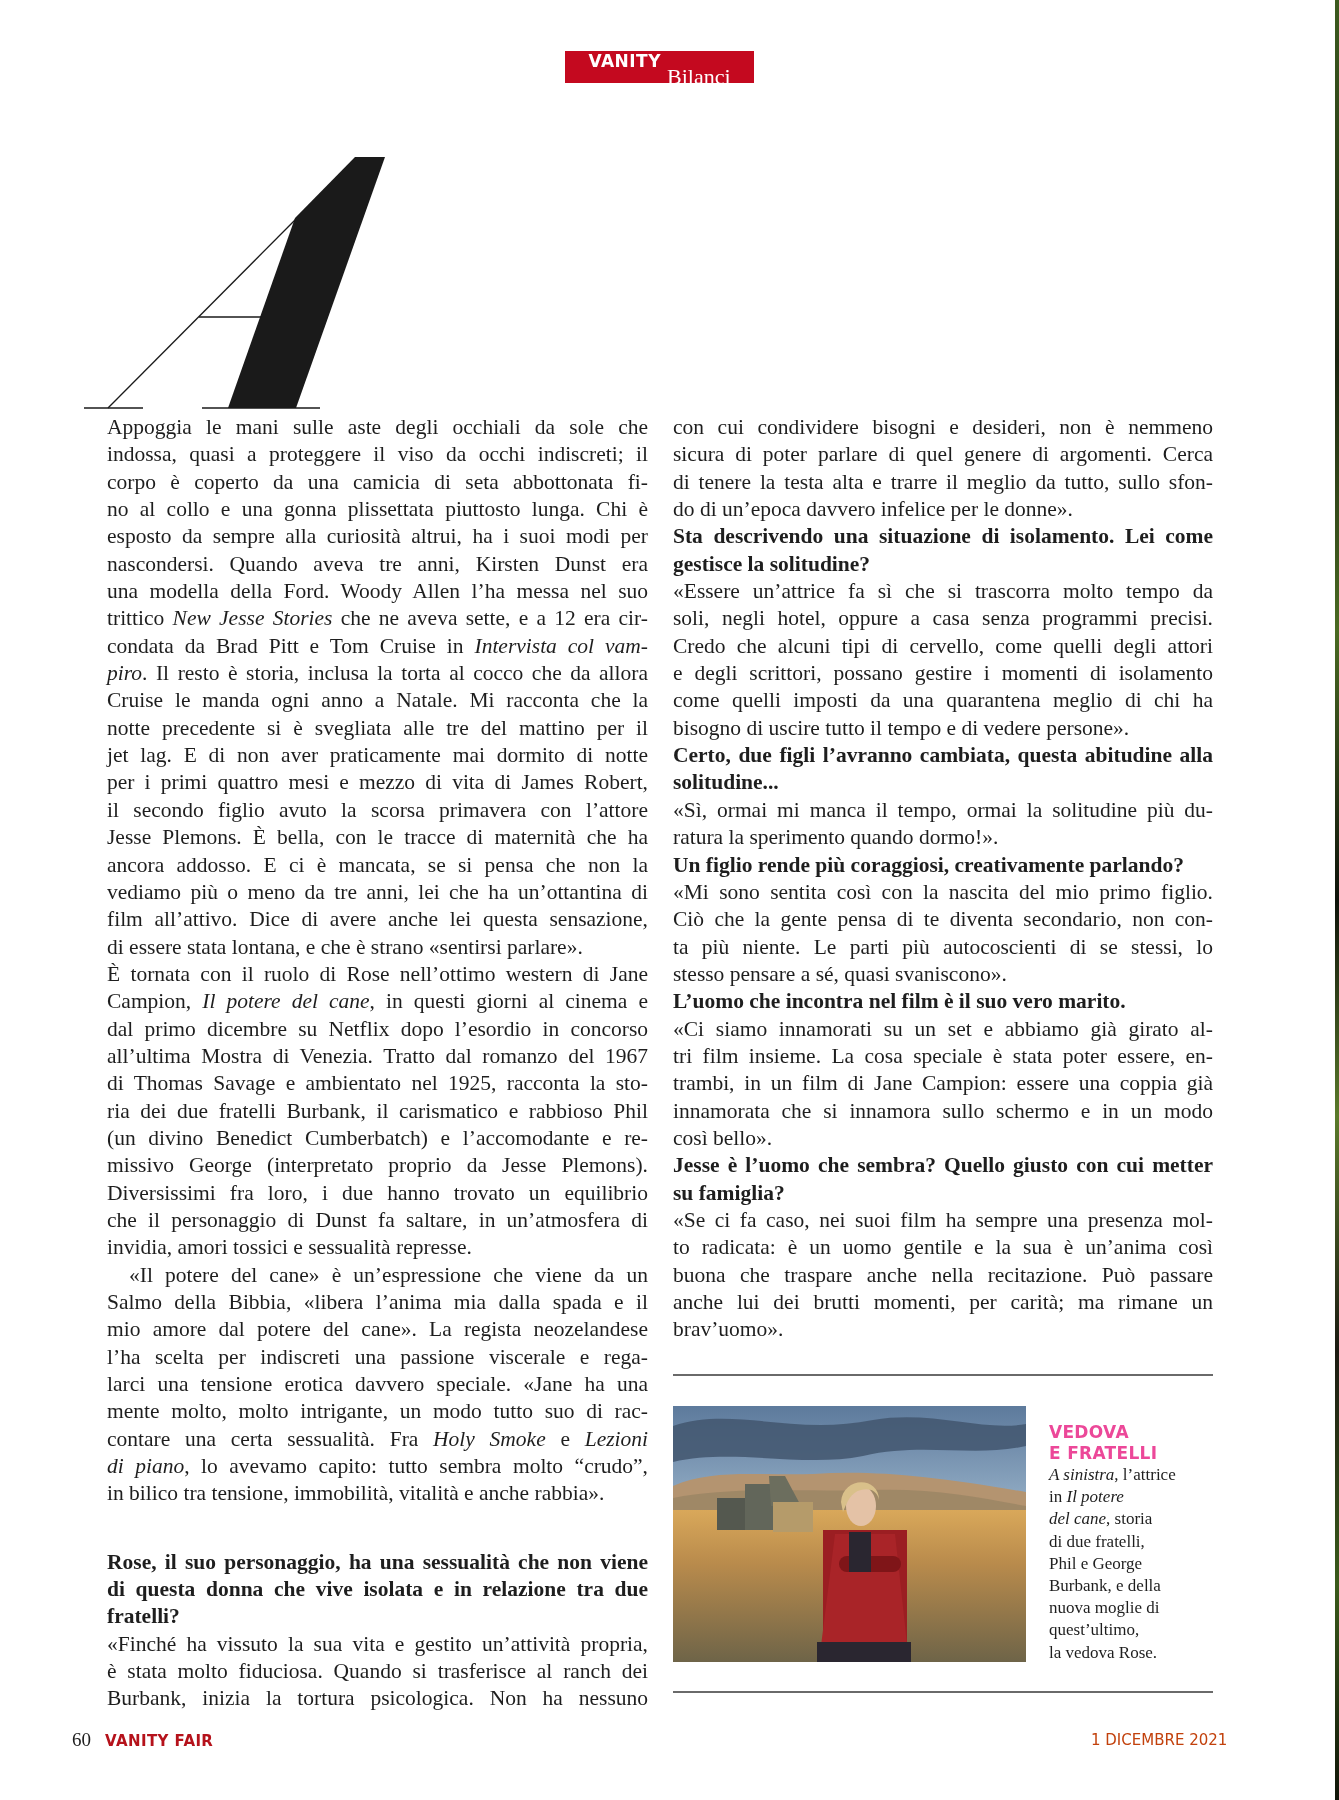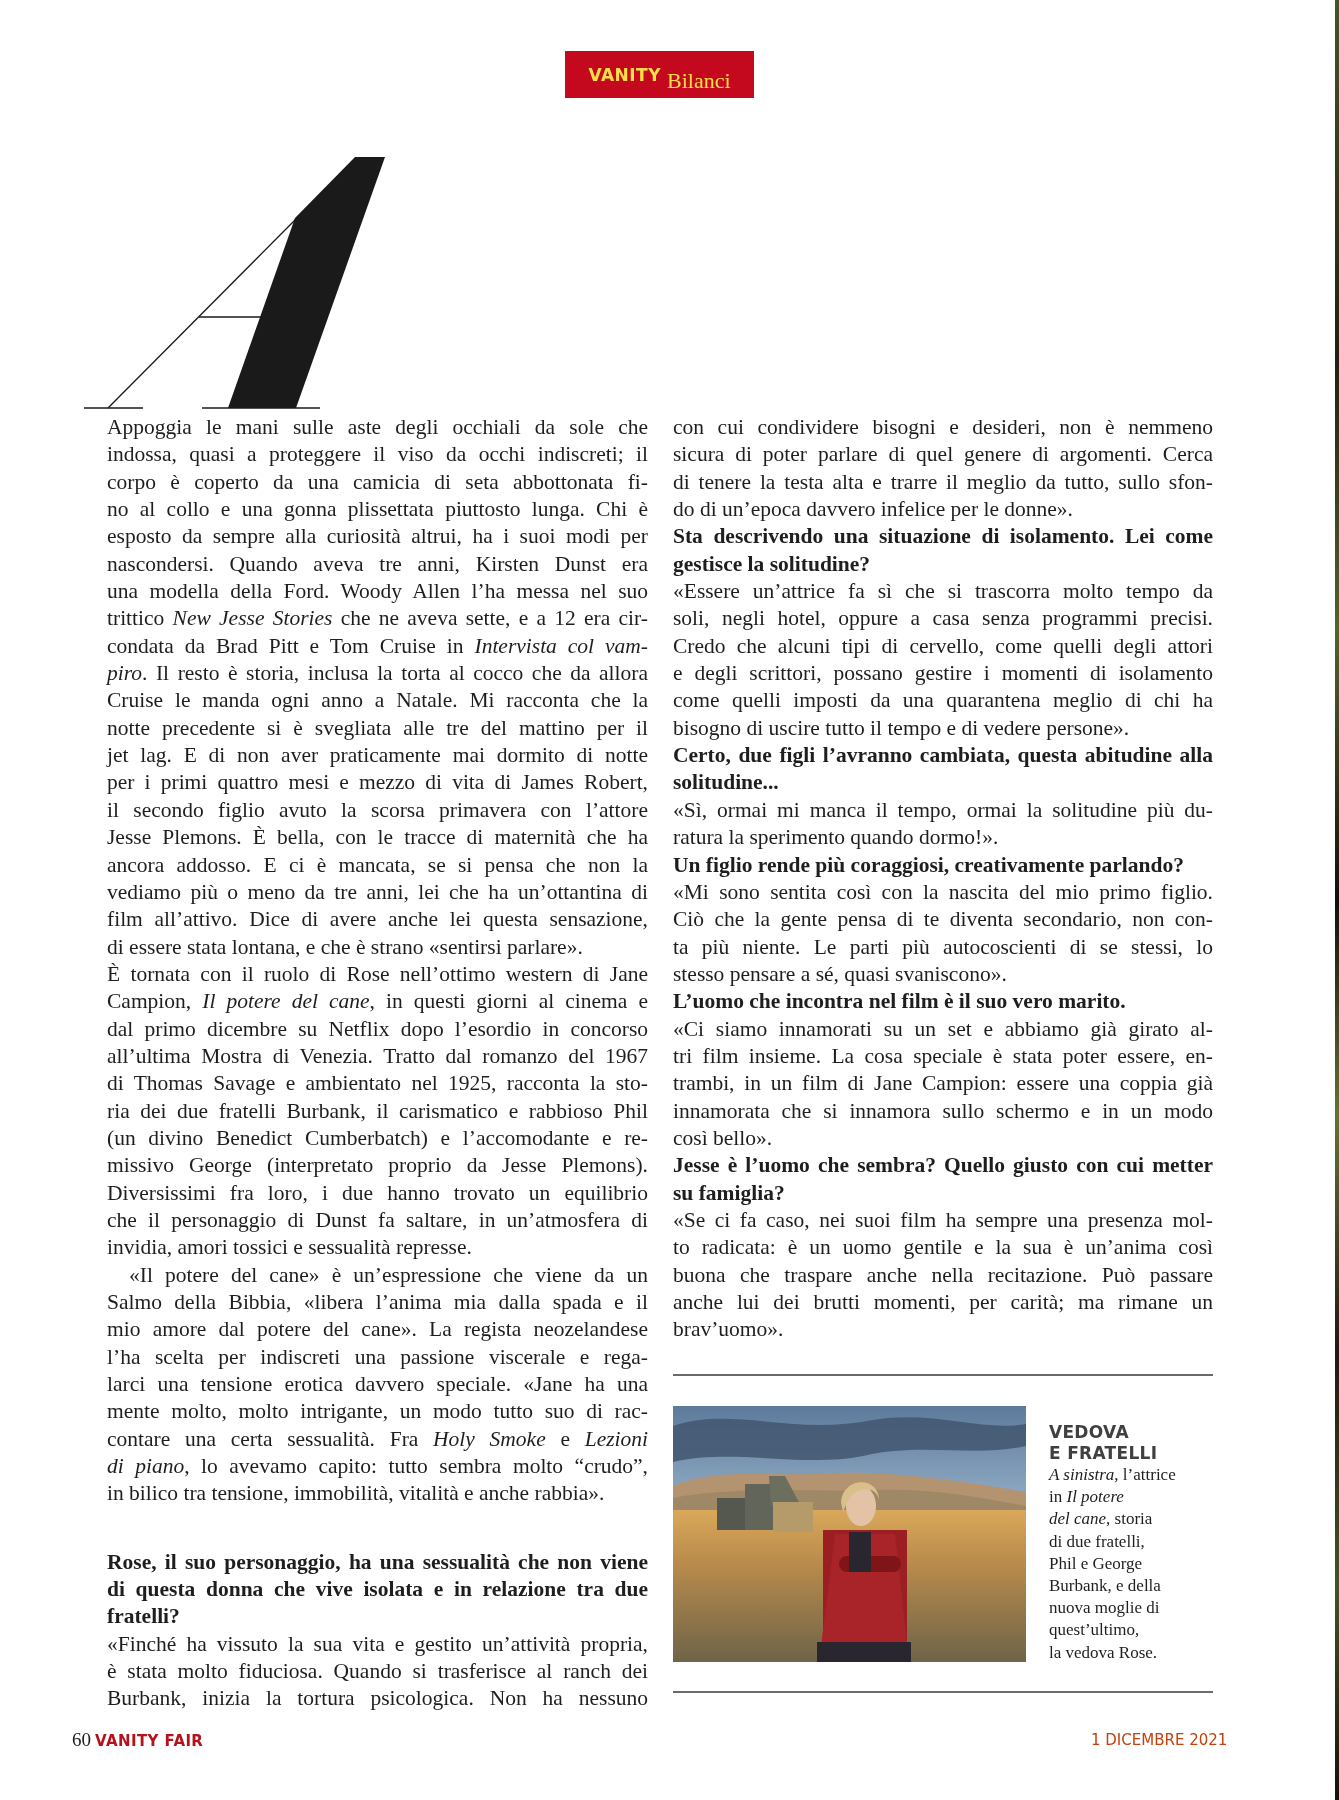--- a/index.html
+++ b/index.html
@@ -6,48 +6,48 @@
   body {
     width:1339px; height:1800px; position:relative; overflow:hidden;
     background:#ffffff; color:#1e1e1e;
     font-family:"Liberation Serif", "DejaVu Serif", serif;
   }
   .edge-strip {
     position:absolute; left:1335px; top:0; width:4px; height:1800px;
     background:linear-gradient(180deg,#3c5a1e 0%,#1a2410 20%,#4a6a22 35%,#0e120a 50%,#5a7a2a 62%,#1c1a12 75%,#3a5a1a 88%,#101408 100%);
   }
   .badge {
-    position:absolute; left:565px; top:51px; width:189px; height:47px;
-    background:#c4091f; color:#fde047;
-    display:flex; align-items:center; justify-content:center; gap:6px;
+    position:absolute; left:565px; top:51px; width:189px; height:32px;
+    background:#c4091f; color:#ffffff;
+    display:flex; align-items:flex-start; justify-content:center; gap:6px;
   }
   .badge .b1 { font-family:"DejaVu Sans", sans-serif; font-weight:bold; font-size:17px; letter-spacing:0.5px; }
   .badge .b2 { font-family:"Liberation Serif", serif; font-size:22px;margin-top:13px; }
   .dropcap { position:absolute; left:80px; top:150px; width:320px; height:262px; }
   .col {
     position:absolute; top:414px; width:541px;
     font-size:21.5px; line-height:27.35px; text-align:justify;
     hyphens:manual;
   }
   .col.left { left:107px; }
   .col.right { left:673px; width:540px; }
   .col .gap { height:27px; }
   .col .line { display:block; text-align:justify; text-align-last:justify; }
   .col .line.last { text-align-last:left; }
   .rule { position:absolute; left:673px; width:540px; height:2px; background:#6a6a6a; }
   .photo {
     position:absolute; left:673px; top:1406px; width:353px; height:256px; overflow:hidden;
   }
   .caption { position:absolute; left:1049px; top:1422px; width:170px; }
   .caption .cap-head {
-    font-family:"DejaVu Sans", sans-serif; font-weight:bold; color:#404040;
+    font-family:"DejaVu Sans", sans-serif; font-weight:bold; color:#ec4899;
     font-size:17px; line-height:21px; letter-spacing:0.3px;
   }
   .caption .cap-body { font-size:17px; line-height:22.2px; color:#1e1e1e; }
-  .footer-left { position:absolute; left:72px; top:1729px; display:flex; align-items:baseline; gap:4px; }
+  .footer-left { position:absolute; left:72px; top:1729px; display:flex; align-items:baseline; gap:14px; }
   .footer-left .pg { font-size:19px; color:#1e1e1e; }
   .footer-left .mag { font-family:"DejaVu Sans", sans-serif; font-weight:bold; font-size:15px; color:#b5121b; letter-spacing:0.4px; }
   .footer-right { position:absolute; left:1091px; top:1731px; font-family:"DejaVu Sans", sans-serif; font-size:15px; color:#c2410c; }
 </style>
 </head>
 <body>
 
 <div class="edge-strip"></div>
 
 <div class="badge">

